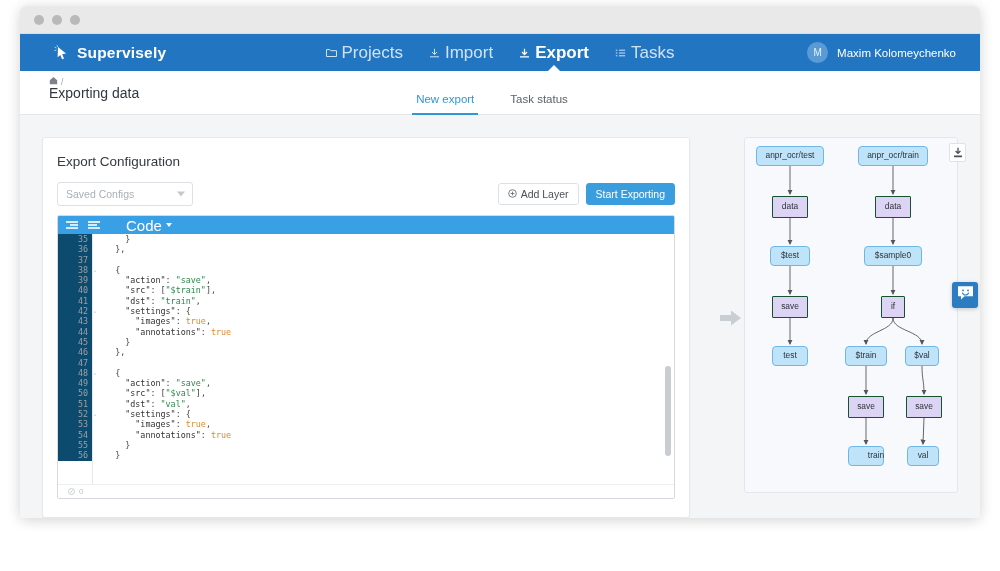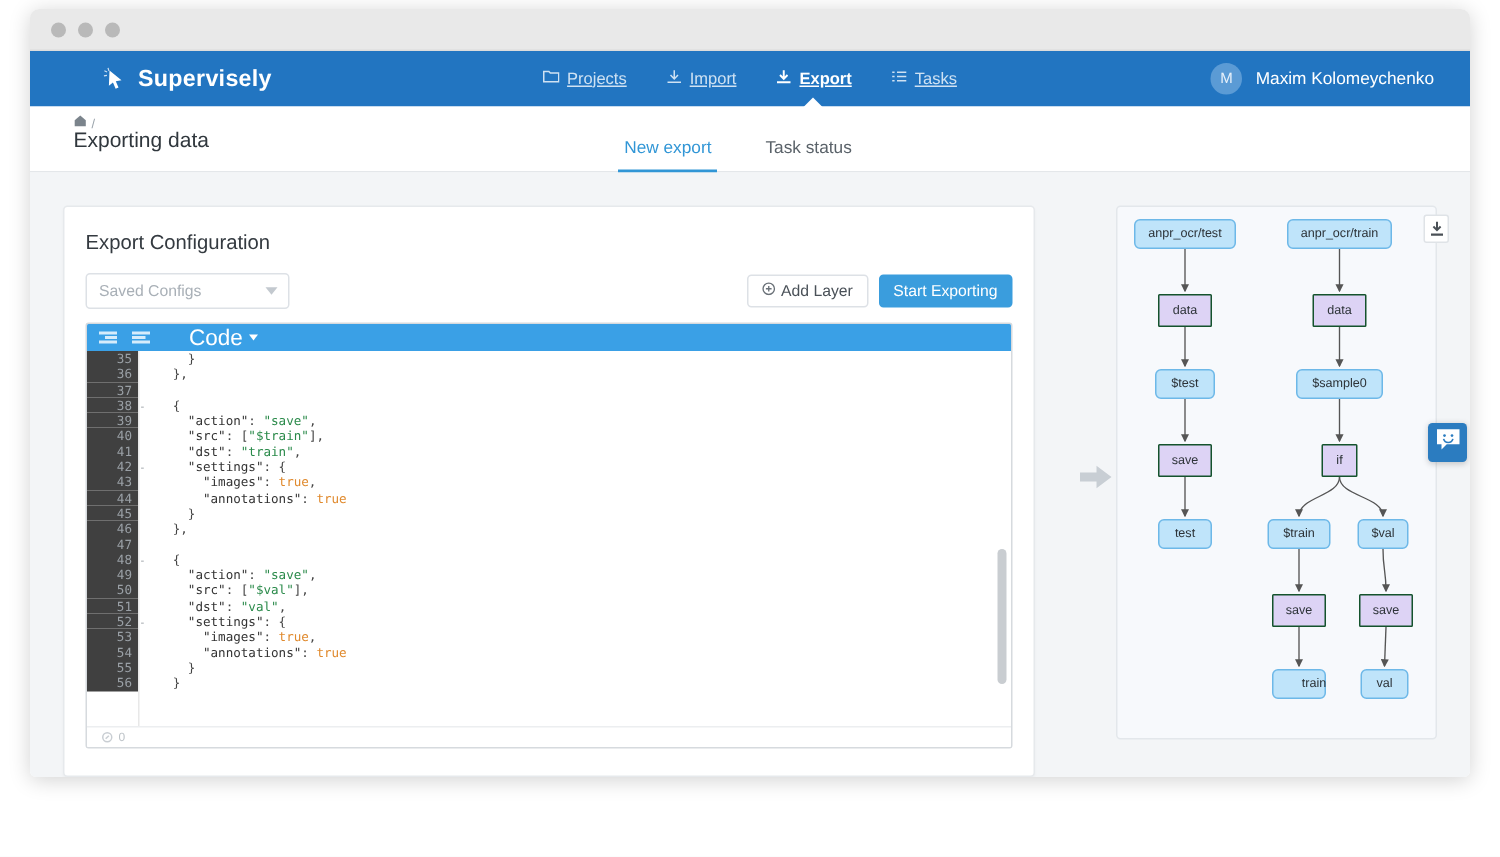--- a/index.html
+++ b/index.html
@@ -32,39 +32,38 @@
   
   .topnav {
     height: 37px;
     background: #2275c1;
     display: flex; align-items: center;
     position: relative;
     color: #ffffff;
   }
   .brand {
     display: flex; align-items: center;
-    padding-left: 48px;
+    padding-left: 33px;
     font-size: 15.5px; font-weight: bold;
     letter-spacing: .2px;
   }
   .brand-cursor { position: relative; width: 18px; height: 18px; margin-right: 6px; }
   .brand-cursor svg { position: absolute; left: 0; top: 0; }
 
   .nav-center {
     position: absolute; left: 0; right: 0;
     display: flex; justify-content: center; gap: 26px;
     pointer-events: none;
   }
   .nav-item {
     display: flex; align-items: center; gap: 5px;
-    font-size: 11px; color: #cfe2f3;
+    font-size: 17px; color: #cfe2f3;
     pointer-events: auto;
     height: 37px;
     position: relative;
-    text-decoration: underline;
   }
   .nav-item.active { color: #ffffff; font-weight: bold; }
   .nav-item .caret-up {
     position: absolute; bottom: -1px; left: 50%; transform: translateX(-50%);
     width: 0; height: 0;
     border-left: 7px solid transparent;
     border-right: 7px solid transparent;
     border-bottom: 7px solid #ffffff;
   }
 
@@ -187,21 +186,21 @@
     font-family: "DejaVu Sans Mono", monospace;
     font-size: 8.4px;
     line-height: 10.3px;
     overflow: hidden;
     background: #ffffff;
   }
   .code-line { display: flex; height: 10.3px; position: relative; }
   .code-line.hl { background: #fdfbe4; }
   .ln {
     width: 34px; text-align: right; padding-right: 4px;
-    color: #9aa0a6; background: #404040;
+    color: #9aa0a6; background: #0c4a6e;
     flex: none;
     position: relative;
   }
   .fold {
     position: absolute; right: -5px; top: 1px;
     color: #9aa0a6; font-size: 7px;
   }
   .gutter-border {
     position: absolute; left: 34px; top: 0; bottom: 0;
     width: 1px; background: #e8e8e8;

